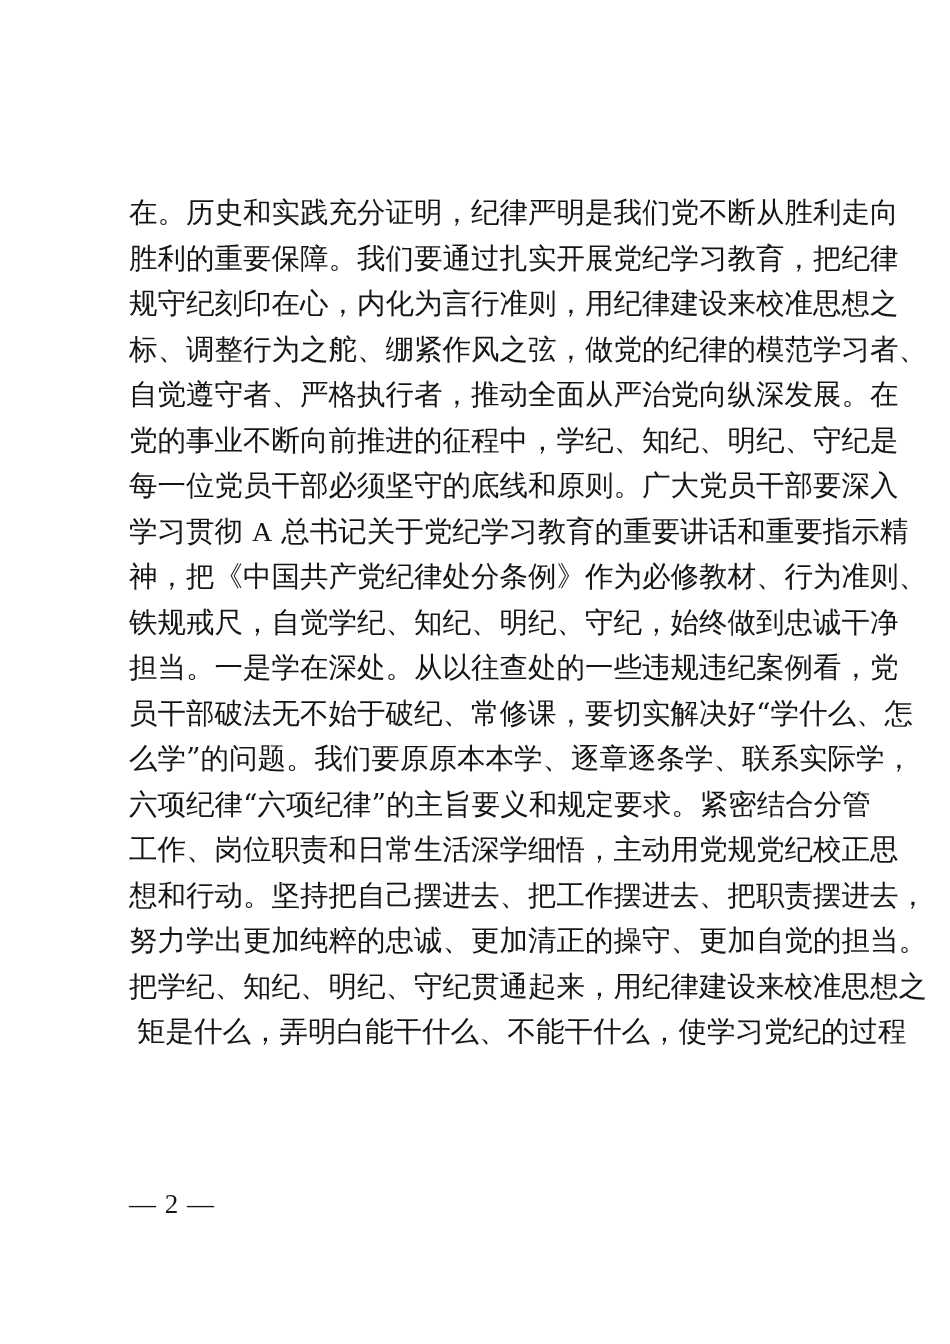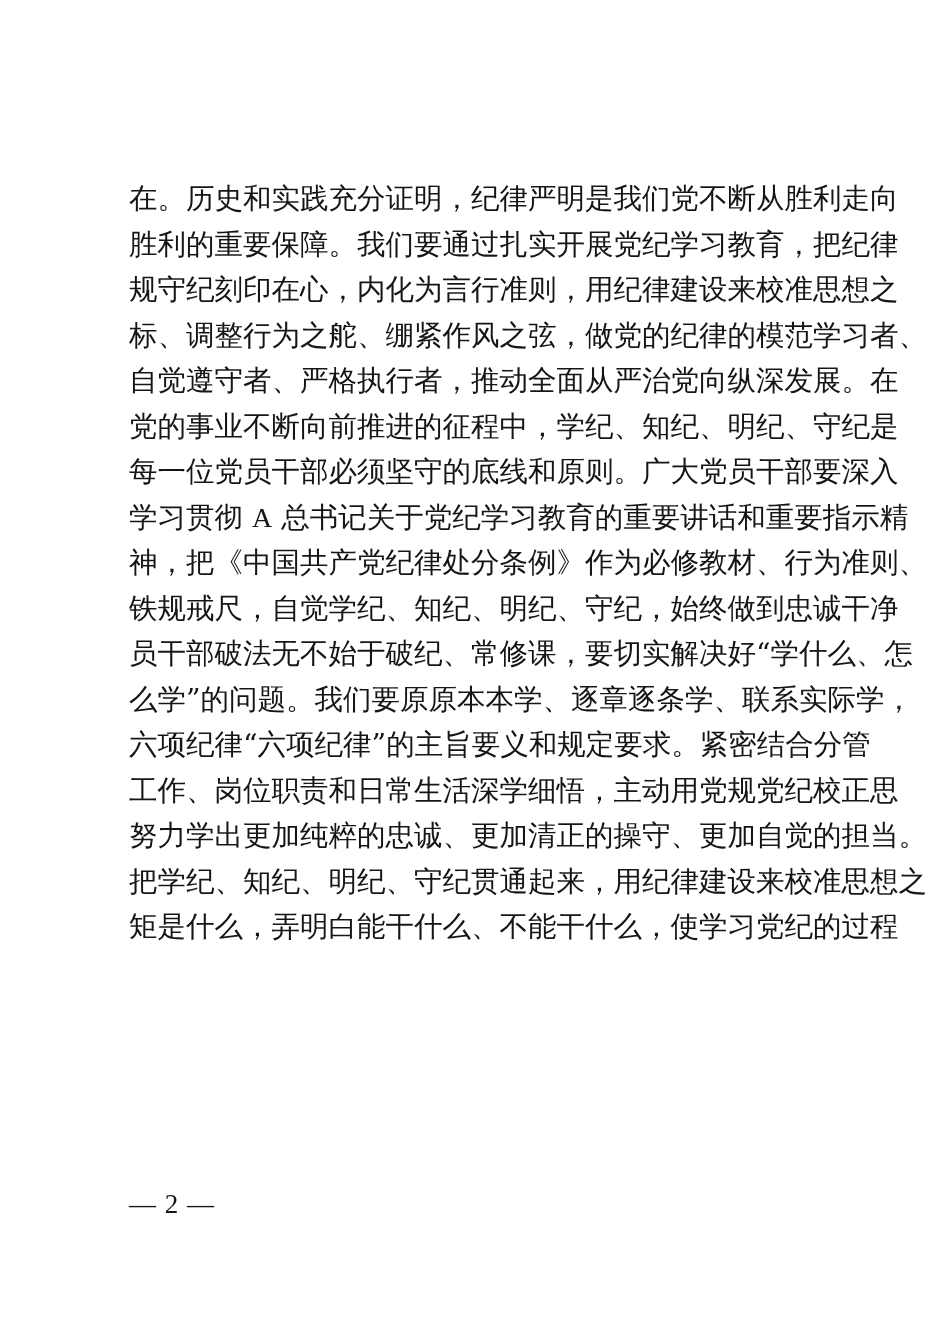--- a/index.html
+++ b/index.html
@@ -11,37 +11,38 @@
     position: relative;
     width: 950px;
     height: 1344px;
     background: #ffffff;
     overflow: hidden;
     box-sizing: border-box;
   }
   .body-text {
     position: absolute;
     left: 129px;
-    top: 176px;
+    top: 190px;
     width: 697px;
   }
   .para-line {
     font-family: "DejaVu Serif", "Liberation Serif", serif;
     font-size: 28.5px;
     line-height: 45.5px;
     color: #151515;
     letter-spacing: 0;
     text-align: justify;
     text-align-last: justify;
     white-space: nowrap;
     -webkit-font-smoothing: antialiased;
   }
   
   .para-line.ragged {
     text-align-last: left;
+    margin-left: 8px;
   }
   .latin {
     font-family: "Liberation Serif", "DejaVu Serif", serif;
     font-size: 28px;
   }
   .footer {
     position: absolute;
     left: 129px;
     top: 1186px;
     width: 697px;
@@ -64,24 +65,26 @@
     <div class="para-line">在。历史和实践充分证明，纪律严明是我们党不断从胜利走向</div>
     <div class="para-line">胜利的重要保障。我们要通过扎实开展党纪学习教育，把纪律</div>
     <div class="para-line">规守纪刻印在心，内化为言行准则，用纪律建设来校准思想之</div>
     <div class="para-line">标、调整行为之舵、绷紧作风之弦，做党的纪律的模范学习者、</div>
     <div class="para-line">自觉遵守者、严格执行者，推动全面从严治党向纵深发展。在</div>
     <div class="para-line">党的事业不断向前推进的征程中，学纪、知纪、明纪、守纪是</div>
     <div class="para-line">每一位党员干部必须坚守的底线和原则。广大党员干部要深入</div>
     <div class="para-line">学习贯彻 <span class="latin">A</span> 总书记关于党纪学习教育的重要讲话和重要指示精</div>
     <div class="para-line">神，把《中国共产党纪律处分条例》作为必修教材、行为准则、</div>
     <div class="para-line">铁规戒尺，自觉学纪、知纪、明纪、守纪，始终做到忠诚干净</div>
+    <div class="para-line">担当。一是学在深处。从以往查处的一些违规违纪案例看，党</div>
     <div class="para-line">员干部破法无不始于破纪、常修课，要切实解决好“学什么、怎</div>
     <div class="para-line">么学”的问题。我们要原原本本学、逐章逐条学、联系实际学，</div>
     <div class="para-line">六项纪律“六项纪律”的主旨要义和规定要求。紧密结合分管</div>
     <div class="para-line">工作、岗位职责和日常生活深学细悟，主动用党规党纪校正思</div>
+    <div class="para-line">想和行动。坚持把自己摆进去、把工作摆进去、把职责摆进去，</div>
     <div class="para-line">努力学出更加纯粹的忠诚、更加清正的操守、更加自觉的担当。</div>
     <div class="para-line">把学纪、知纪、明纪、守纪贯通起来，用纪律建设来校准思想之</div>
     <div class="para-line ragged">矩是什么，弄明白能干什么、不能干什么，使学习党纪的过程</div>
   </div>
 
   <div class="footer">
     <div class="page-number">— 2 —</div>
   </div>
 
 </div>

